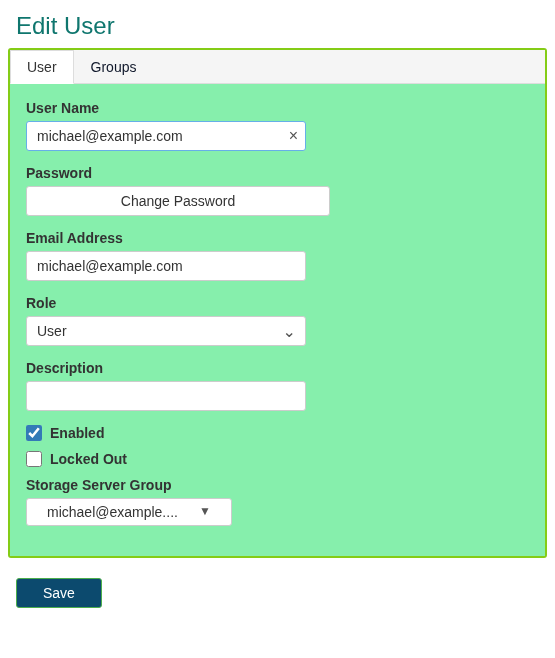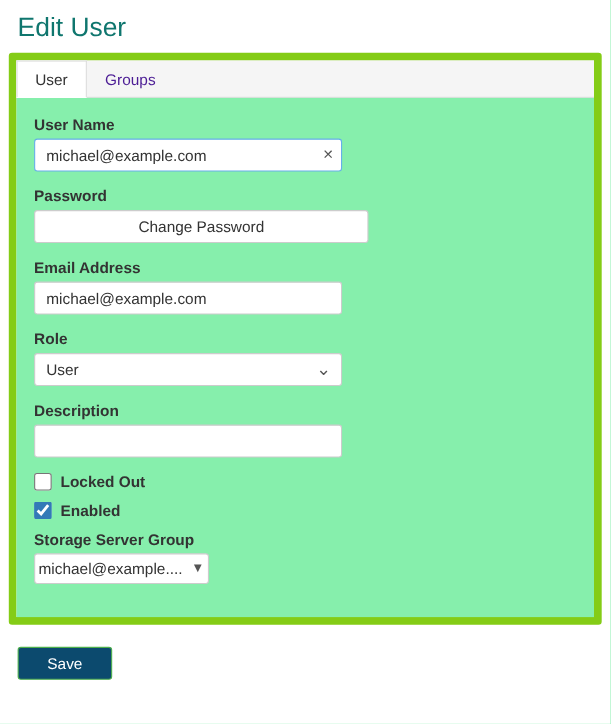--- a/index.html
+++ b/index.html
@@ -16,21 +16,21 @@
       padding: 12px 16px 8px 16px;
     }
 
     .page-title {
       font-size: 24px;
       font-weight: normal;
       color: #0f766e;
     }
 
     .card {
-      border: 7px solid #84cc16;
+      border: 2px solid #84cc16;
       margin: 0 8px;
       border-radius: 3px;
     }
 
     .tabs {
       display: flex;
       border-bottom: 1px solid #ddd;
       background: #f5f5f5;
     }
 
@@ -42,21 +42,21 @@
       font-size: 14px;
     }
 
     .tab.active {
       background: #fff;
       border-color: #ddd #ddd #fff #ddd;
       color: #333;
     }
 
     .tab.inactive {
-      color: #4c1d95;
+      color: #0f172a;
       background: transparent;
       border-color: transparent;
     }
 
     .form-body {
       padding: 16px;
       background: #86efac;
     }
 
     .form-group {
@@ -175,28 +175,28 @@
       cursor: pointer;
     }
 
     .storage-select-wrapper {
       position: relative;
       display: inline-block;
     }
 
     .storage-select-btn {
       display: inline-flex;
-      padding: 5px 3px;
+      padding: 5px 20px;
       border: 1px solid #ccc;
       border-radius: 3px;
       background: #fff;
       font-size: 14px;
       color: #333;
       cursor: pointer;
-      gap: 8px;
+      gap: 21px;
     }
 
     .storage-select-btn .dropdown-arrow {
       color: #555;
       font-size: 12px;
     }
 
     .footer {
       padding: 12px 16px;
       margin-top: 8px;
@@ -266,27 +266,27 @@
         <span class="select-arrow">⌄</span>
       </div>
     </div>
 
     <div class="form-group">
       <label class="form-label">Description</label>
       <input type="text" class="form-control no-focus description-input" value="" style="">
     </div>
 
     <div class="checkbox-group">
+      <input type="checkbox" id="enabled-checkbox" checked="" style="">
+      <label class="checkbox-label" for="enabled-checkbox">Enabled</label>
+    </div>
+
+    <div class="checkbox-group">
       <input type="checkbox" id="locked-out-checkbox" style="">
       <label class="checkbox-label" for="locked-out-checkbox">Locked Out</label>
-    </div>
-
-    <div class="checkbox-group">
-      <input type="checkbox" id="enabled-checkbox" checked="" style="">
-      <label class="checkbox-label" for="enabled-checkbox">Enabled</label>
     </div>
 
     <div class="form-group">
       <label class="form-label">Storage Server Group</label>
       <div class="storage-select-wrapper">
         <button class="storage-select-btn">
           <span>michael@example....</span>
           <span class="dropdown-arrow">▼</span>
         </button>
       </div>

